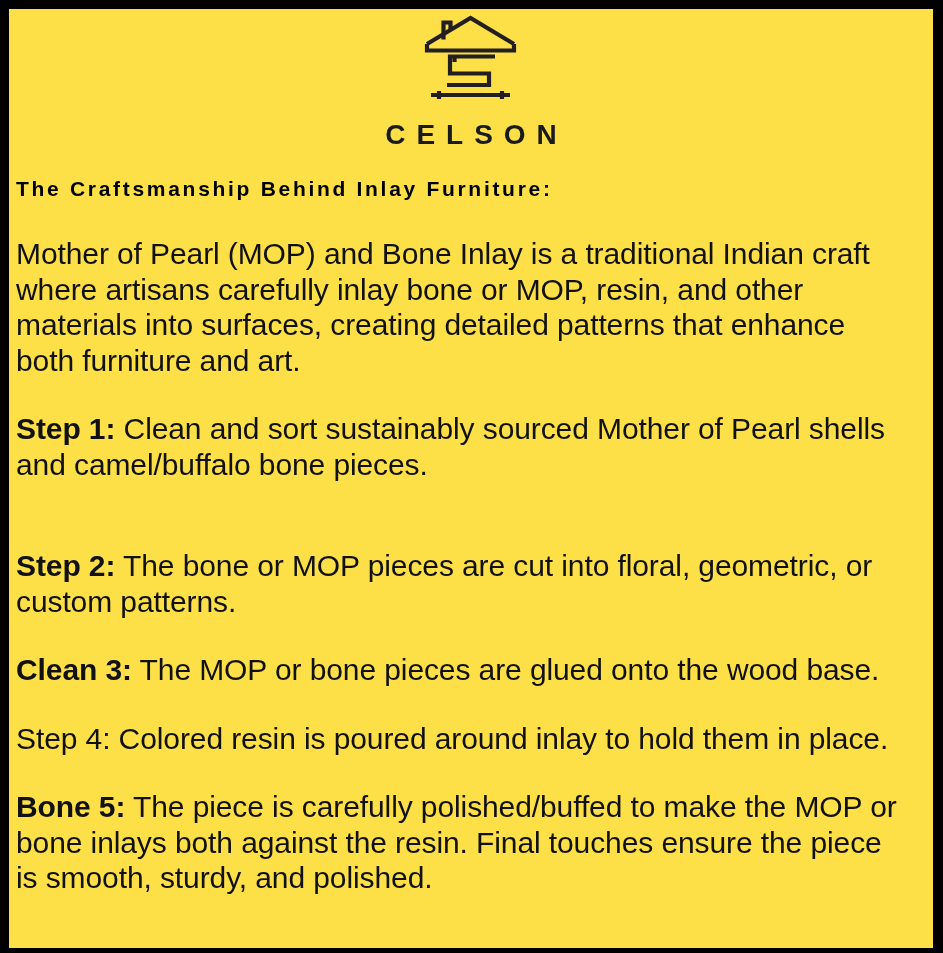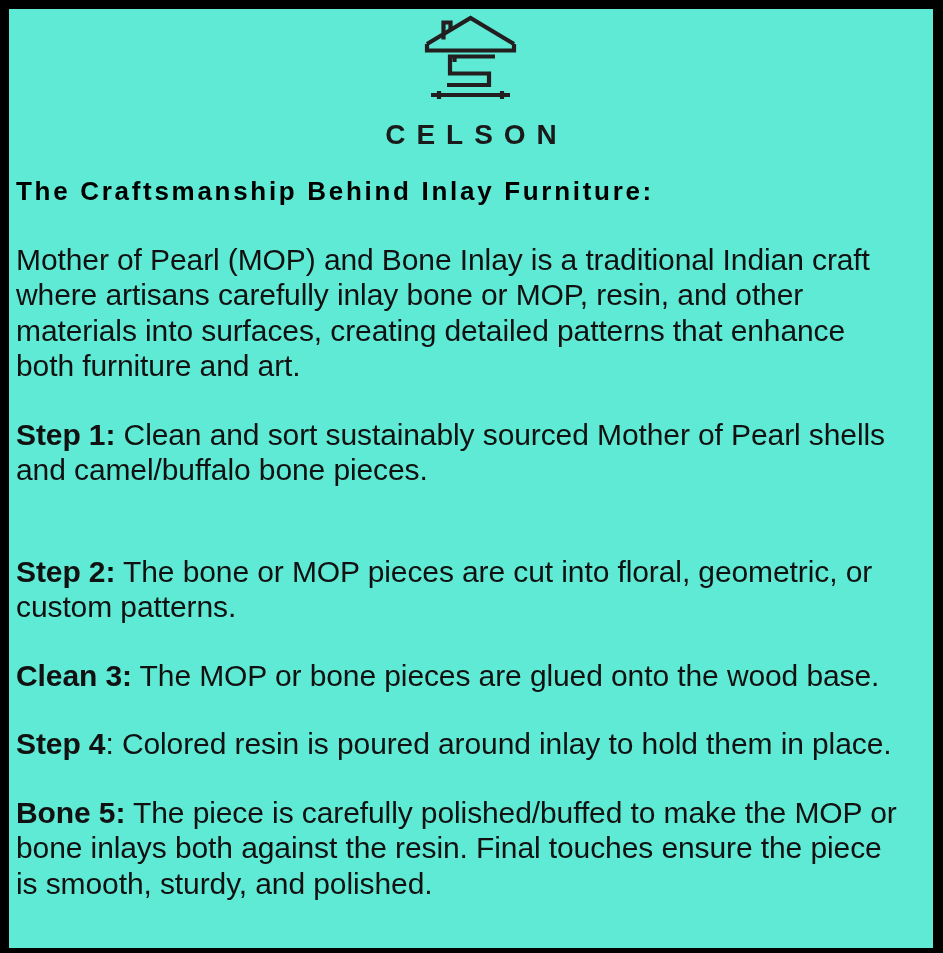--- a/index.html
+++ b/index.html
@@ -17,21 +17,21 @@
     border-left: 9px solid #000000;
     border-right: 10px solid #000000;
     border-bottom: 5px solid #000000;
     overflow: hidden;
     font-family: "Liberation Sans", sans-serif;
   }
   .inner {
     position: relative;
     width: 100%;
     height: 100%;
-    background: #5eead4;
+    background: #fde047;
   }
 
   
   .logo-block {
     width: 100%;
     padding-top: 4px;
     text-align: center;
   }
   .logo-mark {
     display: block;
@@ -49,41 +49,41 @@
   }
 
   
   .content {
     padding: 0 36px 0 7px;
   }
   .headline {
     margin: 28px 0 0 0;
     font-family: "Liberation Sans", sans-serif;
     font-weight: 700;
-    font-size: 26px;
+    font-size: 21px;
     letter-spacing: 2.7px;
     color: #000000;
     line-height: 1.15;
     white-space: nowrap;
   }
   .para {
     margin: 0;
     padding: 0;
     font-family: "Liberation Sans", sans-serif;
     font-weight: 400;
     font-size: 30px;
     line-height: 35.5px;
     color: #111111;
     letter-spacing: -0.1px;
   }
   .para .lead {
     font-weight: 700;
   }
   .para .lead-nocolon {
-    font-weight: 700;
+    font-weight: 400;
   }
   .gap-intro  { height: 35px; }
   .gap-block  { height: 33px; }
 </style>
 </head>
 <body>
 
 <div id="page">
   <div class="inner">
 

